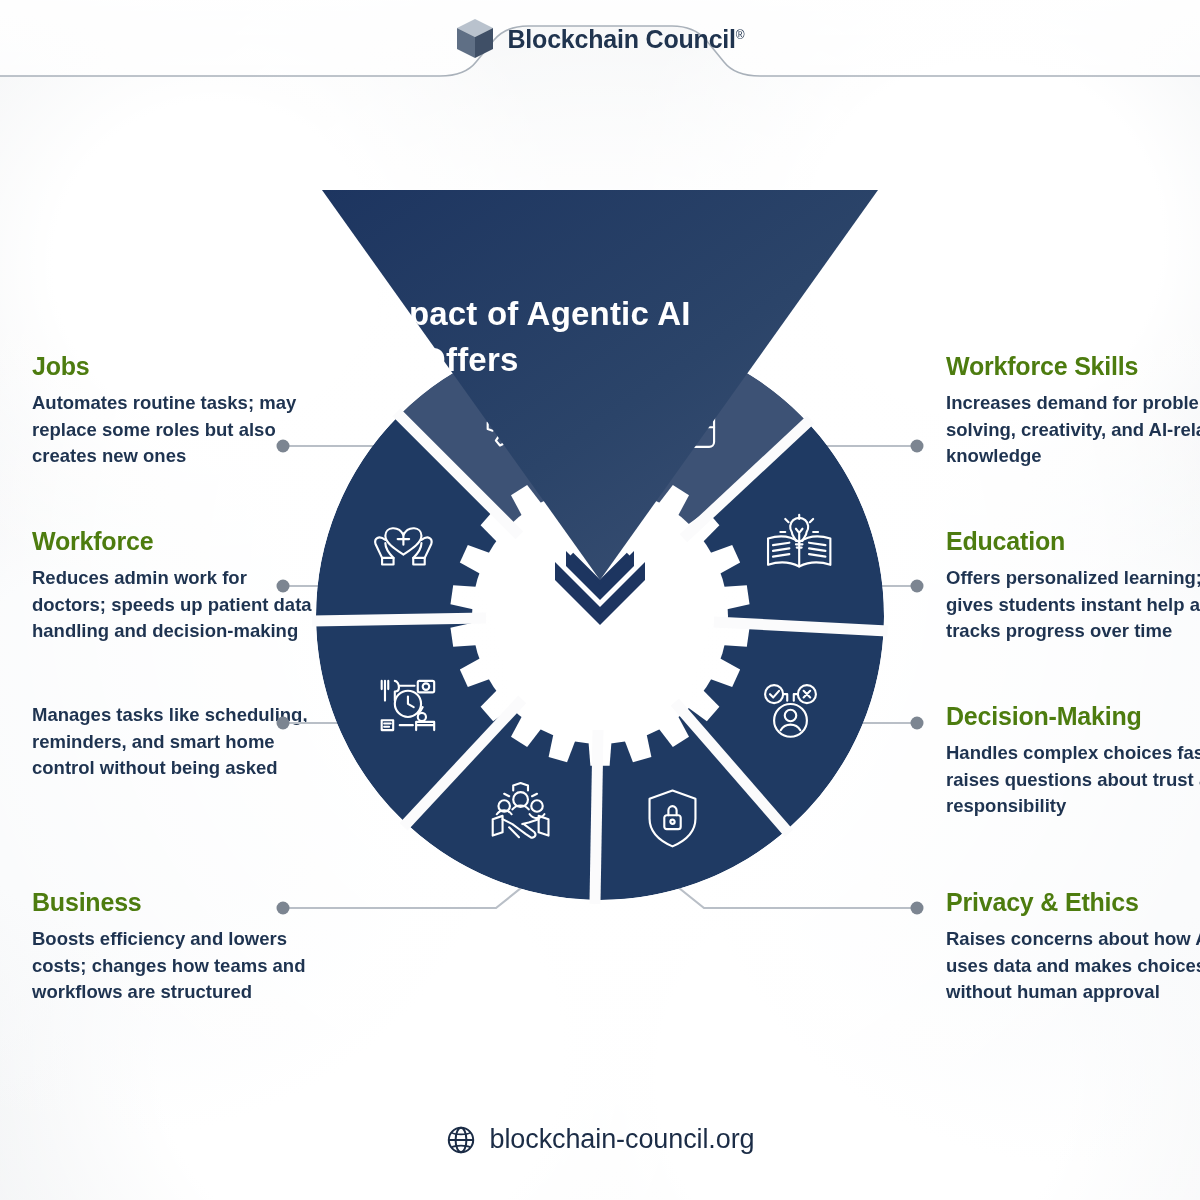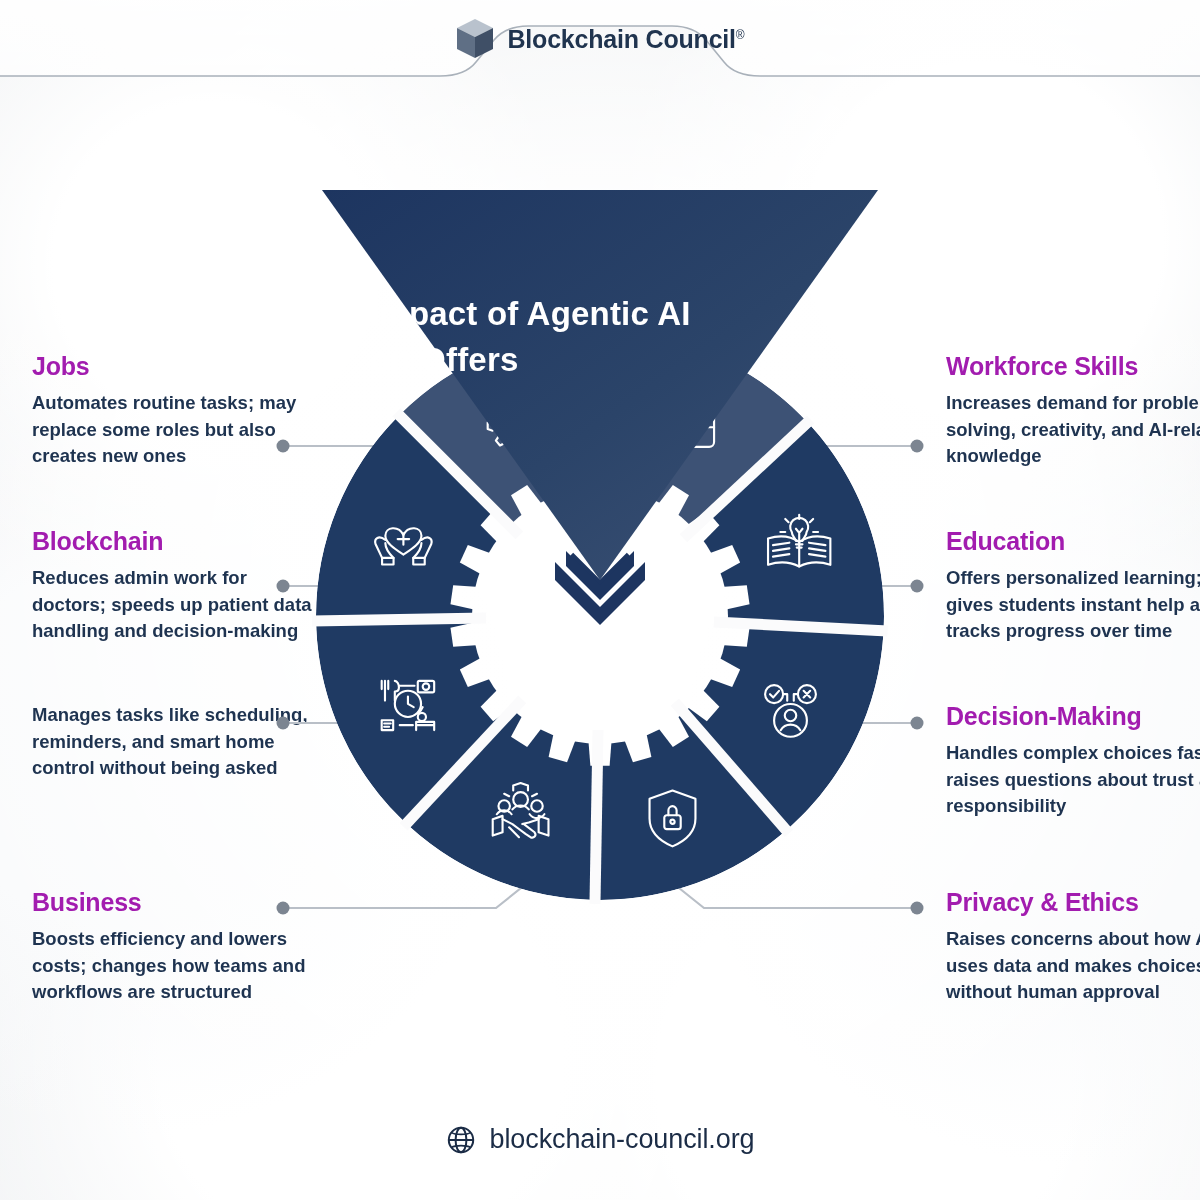--- a/index.html
+++ b/index.html
@@ -62,21 +62,21 @@
     letter-spacing: .2px;
     z-index: 5;
     margin-top: 48px;
   }
 
   
   .panel { position: absolute; width: 290px; }
   .panel.left  { left: 32px;  text-align: left; }
   .panel.right { left: 946px; text-align: left; }
   .panel h3 {
-    font-size: 25px; font-weight: 700; color: #a21caf;
+    font-size: 25px; font-weight: 700; color: #4d7c0f;
     letter-spacing: -.2px; margin-bottom: 9px;
   }
   .panel p {
     font-size: 18.5px; line-height: 1.44; color: #1e3350; font-weight: 700;
   }
 
   
   #p-jobs       { top: 352px; }
   #p-health     { top: 527px; }
   #p-daily      { top: 702px; }
@@ -321,21 +321,21 @@
   <div id="title-text">
     <div>Impact of Agentic AI</div>
     <div>on Offers</div>
   </div>
 
   <div class="panel left" id="p-jobs">
     <h3>Jobs</h3>
     <p>Automates routine tasks; may replace some roles but also creates new ones</p>
   </div>
   <div class="panel left" id="p-health">
-    <h3>Blockchain</h3>
+    <h3>Workforce</h3>
     <p>Reduces admin work for doctors; speeds up patient data handling and decision-making</p>
   </div>
   <div class="panel left" id="p-daily">
     <p>Manages tasks like scheduling, reminders, and smart home control without being asked</p>
   </div>
   <div class="panel left" id="p-business">
     <h3>Business</h3>
     <p>Boosts efficiency and lowers costs; changes how teams and workflows are structured</p>
   </div>
 

